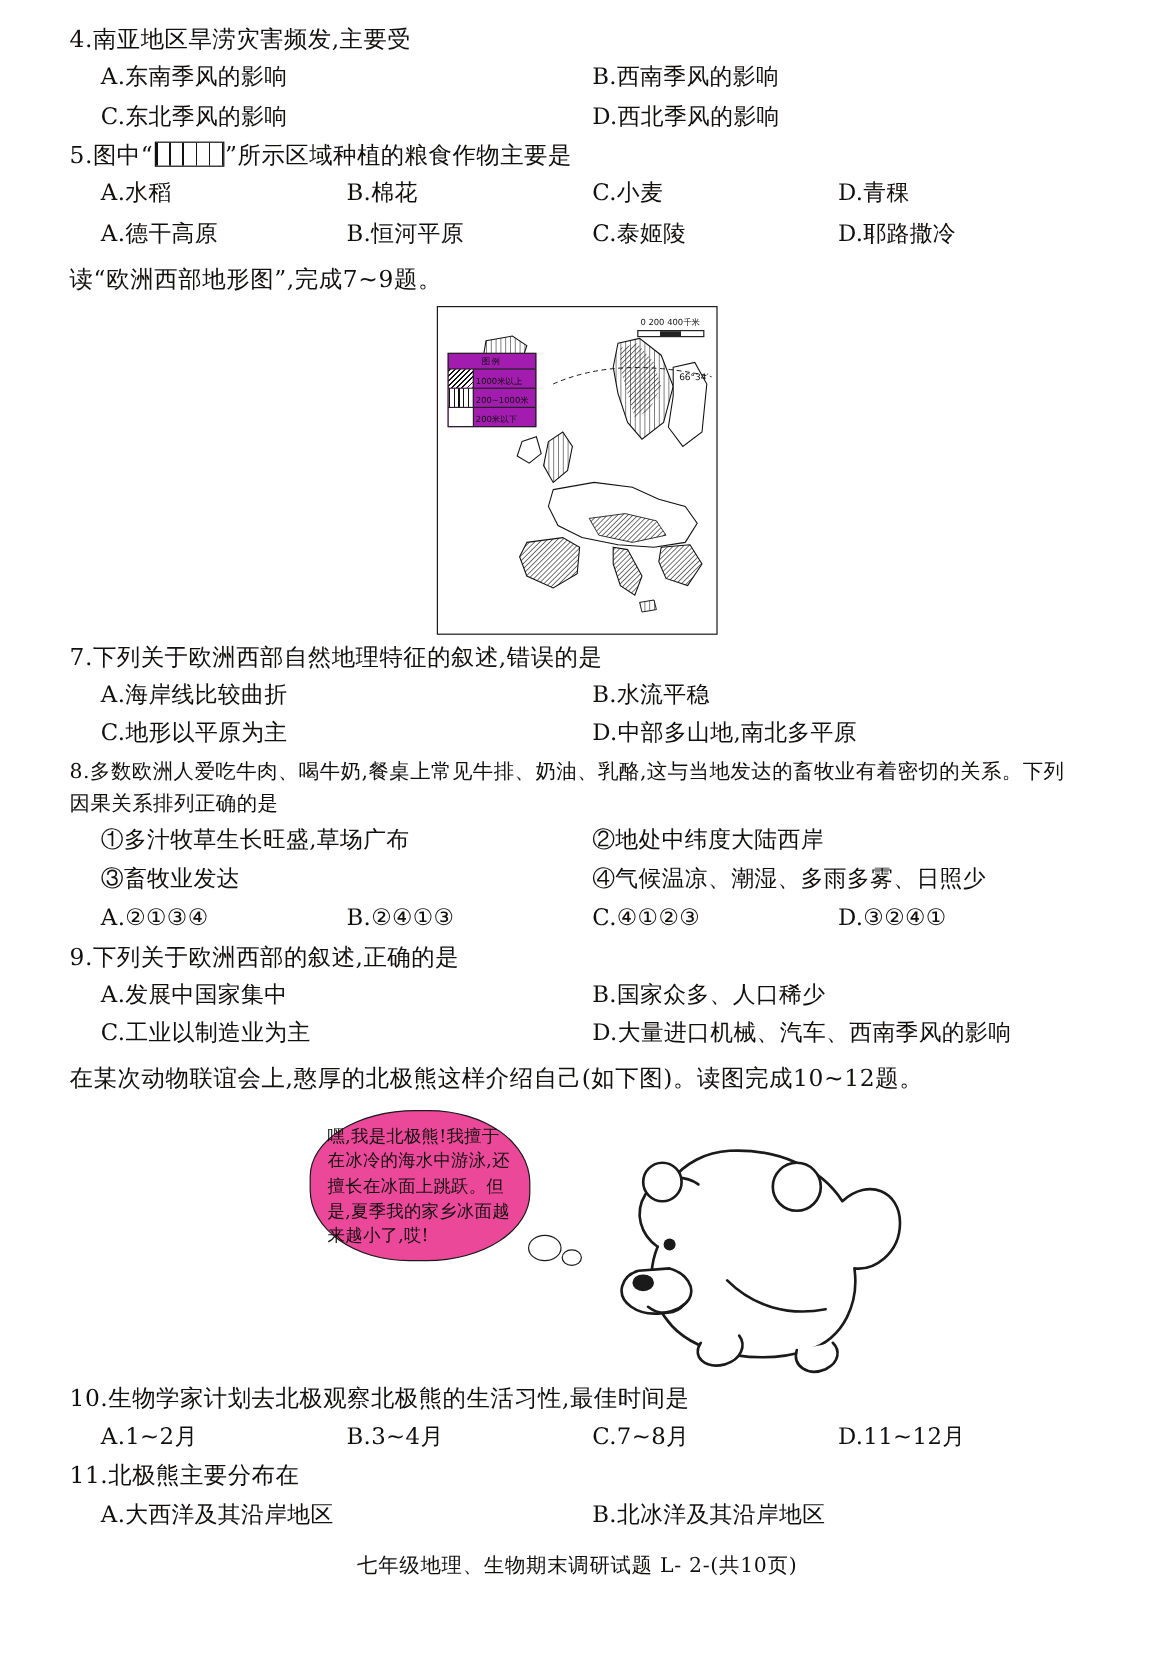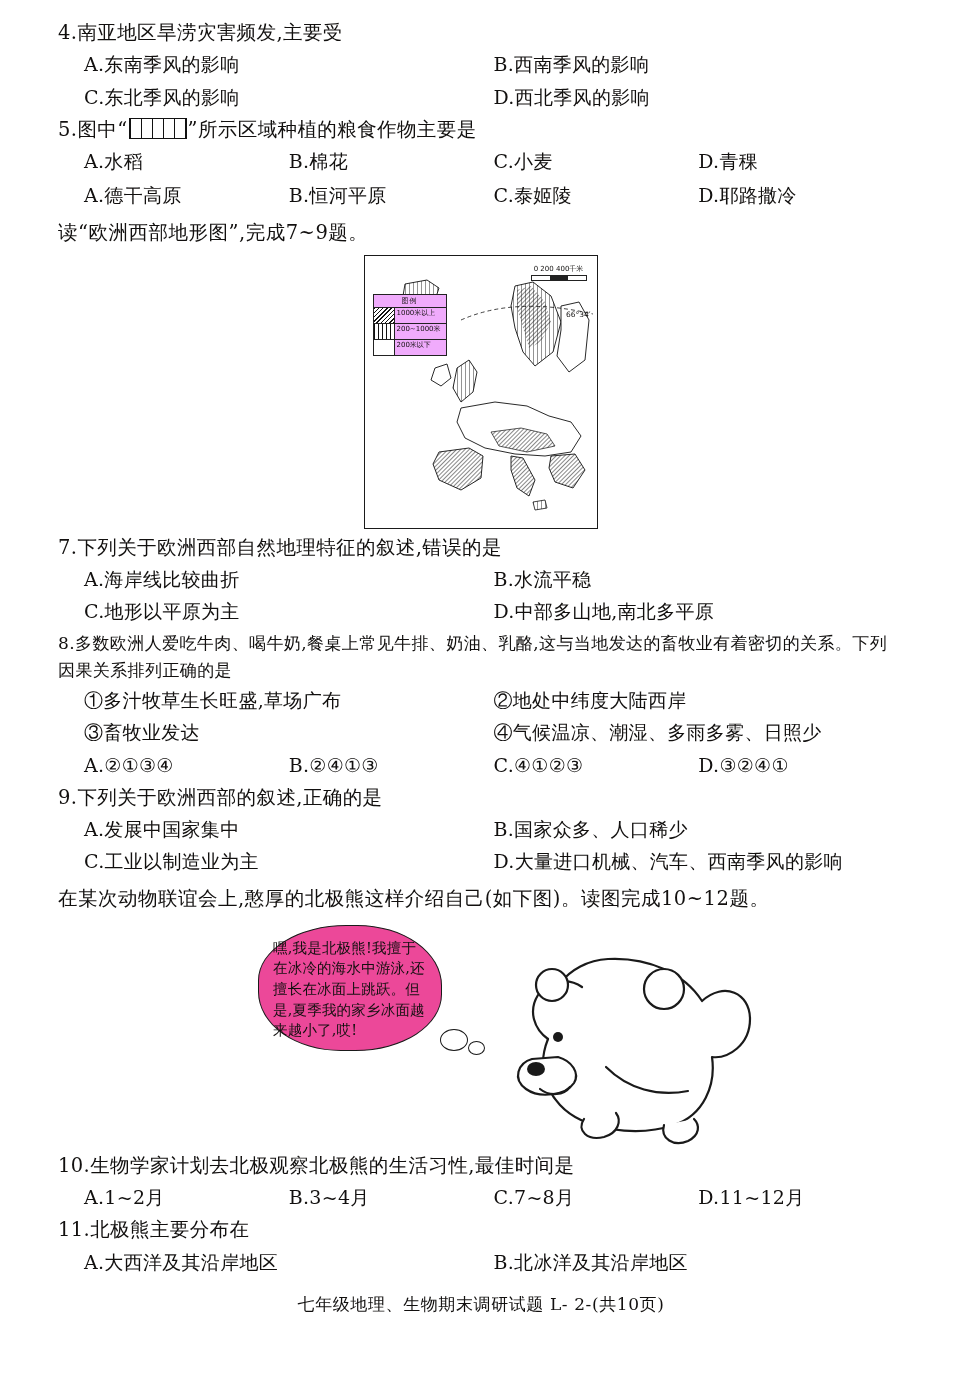--- a/index.html
+++ b/index.html
@@ -79,33 +79,33 @@
     background: #fff;
     overflow: hidden;
   }
   .legend {
     position: absolute;
     left: 8px;
     top: 38px;
     width: 72px;
     border: 1px solid #222;
     font-size: 7px;
-    background: #f0abfc;
+    background: #a21caf;
     z-index: 5;
     font-family: "DejaVu Sans", "Liberation Sans", sans-serif;
   }
   .legend .lg-title {
     text-align: center;
     border-bottom: 1px solid #222;
     padding: 1px 0;
     letter-spacing: 1px;
   }
   .legend .lg-row {
     display: flex;
-    align-items: flex-start;
+    align-items: flex-end;
     border-bottom: 1px solid #222;
     height: 15px;
   }
   .legend .lg-row:last-child { border-bottom: none; }
   .legend .sw {
     width: 20px;
     height: 100%;
     border-right: 1px solid #222;
     flex: none;
   }

